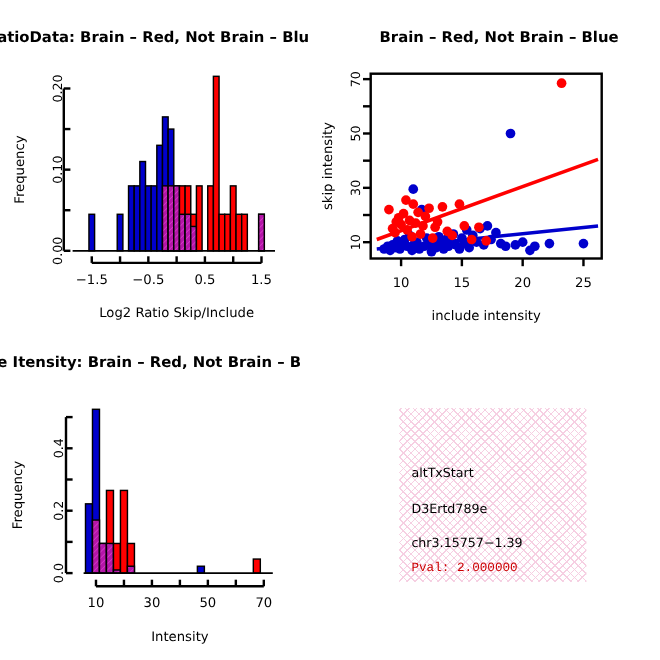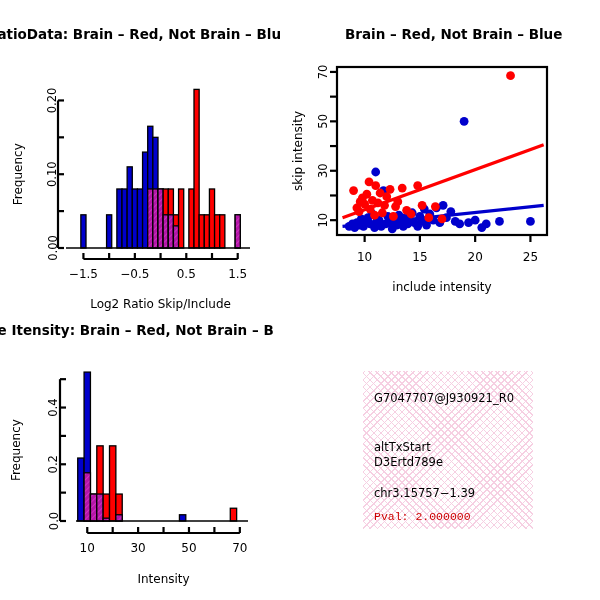--- a/index.html
+++ b/index.html
@@ -18,21 +18,21 @@
     background-color:#ffffff;
     overflow:hidden;}
   #info-panel .row{position:absolute;left:11px;white-space:nowrap;font-size:11.5px;color:#000;}
   #info-panel .row.pv{color:#cc0000;font-family:Liberation Mono, monospace;}
 </style>
 </head>
 <body>
 
 <div class="ttl" style="left:-13px;top:26px;">RatioData: Brain – Red, Not Brain – Blu</div>
 
-<div class="panel" style="left:0;top:72px;width:290px;height:240px;">
+<div class="panel" style="left:0;top:52px;width:290px;height:240px;">
 <svg id="svg-hist1" width="290" height="240">
       <g>
         <rect x="80.85714285714286" y="142.8" width="5.142857142857139" height="33.19999999999999" fill="#0000cc" stroke="#000" stroke-width="1.3"></rect>
         <rect x="106.57142857142857" y="142.8" width="5.142857142857153" height="33.19999999999999" fill="#0000cc" stroke="#000" stroke-width="1.3"></rect>
         <rect x="116.85714285714286" y="116.97777777777777" width="5.142857142857139" height="59.022222222222226" fill="#0000cc" stroke="#000" stroke-width="1.3"></rect>
         <rect x="122" y="116.97777777777777" width="5.142857142857139" height="59.022222222222226" fill="#0000cc" stroke="#000" stroke-width="1.3"></rect>
         <rect x="127.14285714285714" y="94.84444444444445" width="5.142857142857139" height="81.15555555555555" fill="#0000cc" stroke="#000" stroke-width="1.3"></rect>
         <rect x="132.28571428571428" y="116.97777777777777" width="5.142857142857167" height="59.022222222222226" fill="#0000cc" stroke="#000" stroke-width="1.3"></rect>
         <rect x="137.42857142857144" y="116.97777777777777" width="5.14285714285711" height="59.022222222222226" fill="#0000cc" stroke="#000" stroke-width="1.3"></rect>
         <rect x="142.57142857142856" y="80.08888888888887" width="5.142857142857167" height="95.91111111111113" fill="#0000cc" stroke="#000" stroke-width="1.3"></rect>
@@ -260,18 +260,17 @@
       <text x="188.9714285714286" y="197" font-size="12" text-anchor="middle">50</text>
       <line x1="214.4" y1="178" x2="214.4" y2="172" stroke="#000" stroke-width="2.2"></line>
       <line x1="239.82857142857142" y1="178" x2="239.82857142857142" y2="172" stroke="#000" stroke-width="2.2"></line>
       <text x="239.82857142857142" y="197" font-size="12" text-anchor="middle">70</text>
       <text x="163.54285714285714" y="228" font-size="12" text-anchor="middle">Intensity</text>
       <line x1="76" y1="166" x2="248" y2="166" stroke="#000" stroke-width="1.6"></line>
     </svg>
 </div>
 
 <div id="info-panel">
-  <div class="row" style="top:20px;">G7047707@J930921_R0</div>
-  <div class="row" style="top:52px;margin-top:17px;">altTxStart</div>
+  <div class="row" style="top:52px;">altTxStart</div>
   <div class="row" style="top:84px;text-align:right;">D3Ertd789e</div>
   <div class="row" style="top:115px;">chr3.15757−1.39</div>
   <div class="row pv" style="top:139px;">Pval: 2.000000</div>
 </div>
 
 </body></html>

